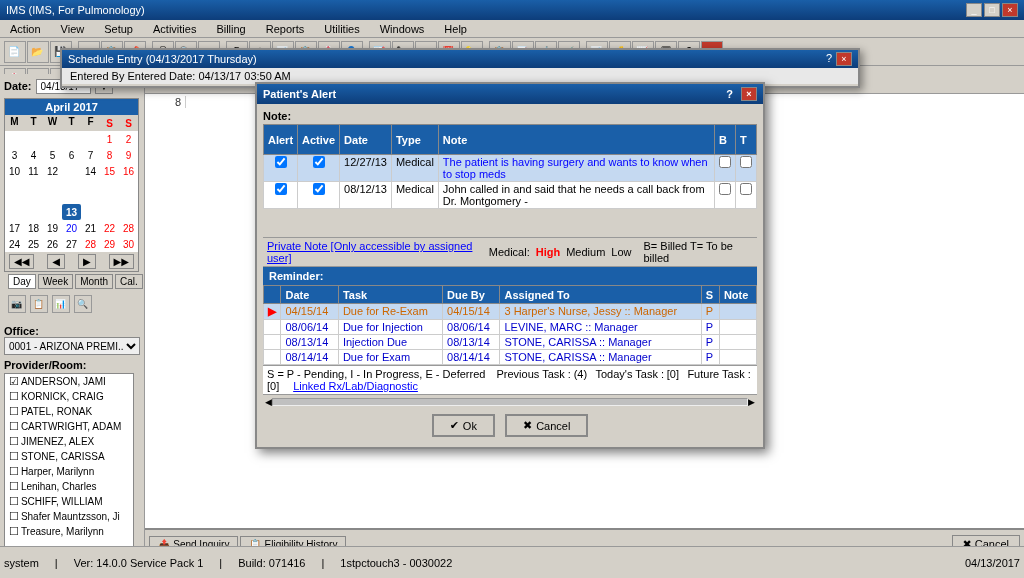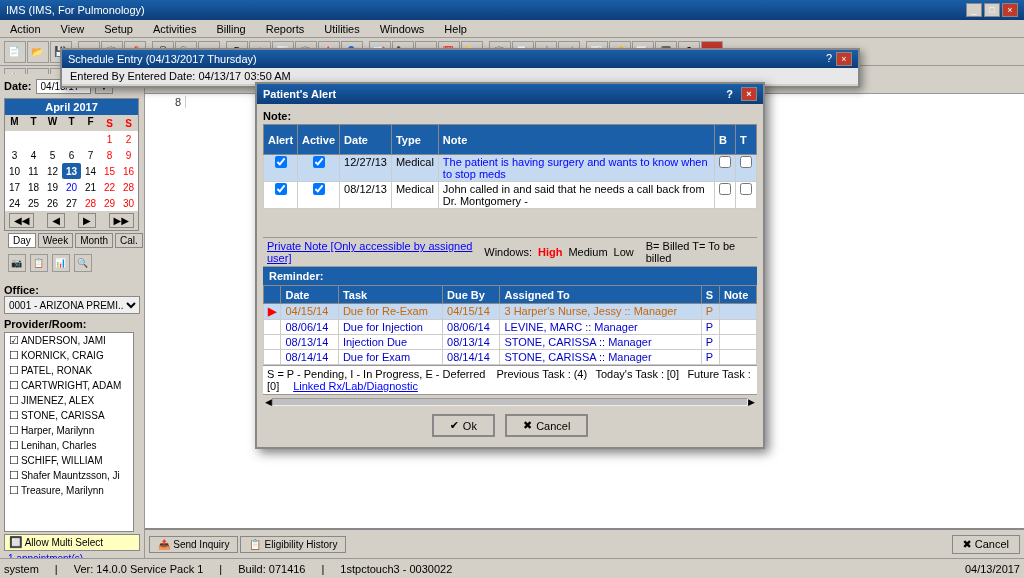--- a/index.html
+++ b/index.html
@@ -336,20 +336,21 @@
       height: 16px;
       display: flex;
       align-items: center;
       justify-content: center;
     }
     .cal-day.today {
       background: #1a5fa8;
       color: white;
       font-weight: bold;
       border-radius: 2px;
+      margin-top: 41px;
     }
     .cal-day.red { color: red; }
 
     .cal-nav {
       display: flex;
       justify-content: space-between;
       align-items: center;
       padding: 2px 4px;
       background: #d4d0c8;
     }
@@ -435,21 +436,21 @@
       background: white;
       overflow: hidden;
     }
 
     
     .status-bar {
       position: absolute;
       bottom: 0;
       left: 0;
       width: 1024px;
-      height: 20px;
+      height: 32px;
       background: #d4d0c8;
       display: flex;
       align-items: center;
       border-top: 1px solid #999;
       padding: 0 4px;
       gap: 16px;
     }
 
     
     .bottom-panel {
@@ -770,21 +771,21 @@
           <td>Medical</td>
           <td>John called in and said that he needs a call back from Dr. Montgomery -</td>
           <td class="checkbox-cell"><input type="checkbox" style=""></td>
           <td class="checkbox-cell"><input type="checkbox" style=""></td>
         </tr>
       </tbody>
     </table>
 
     <div class="private-note-bar">
       <a>Private Note [Only accessible by assigned user]</a>
-      <span>Windows:</span>
+      <span>Medical:</span>
       <span class="priority-high">High</span>
       <span>Medium</span>
       <span>Low</span>
       <span style="flex:1;"></span>
       <span>B= Billed  T= To be billed</span>
     </div>
 
     <div class="reminder-header">Reminder:</div>
 
     <table class="reminder-table">

